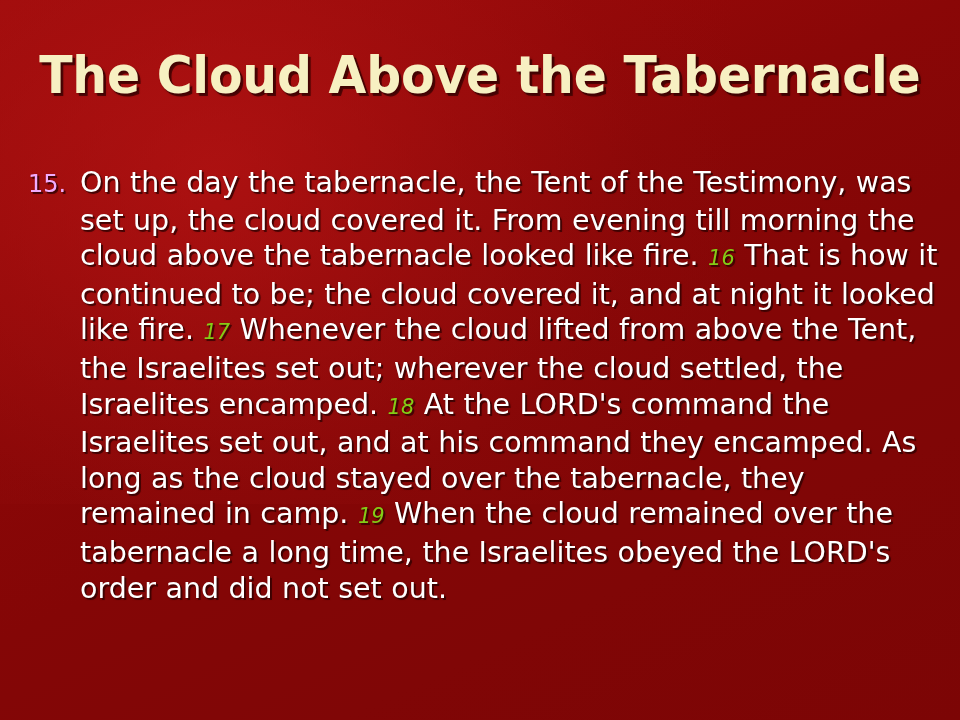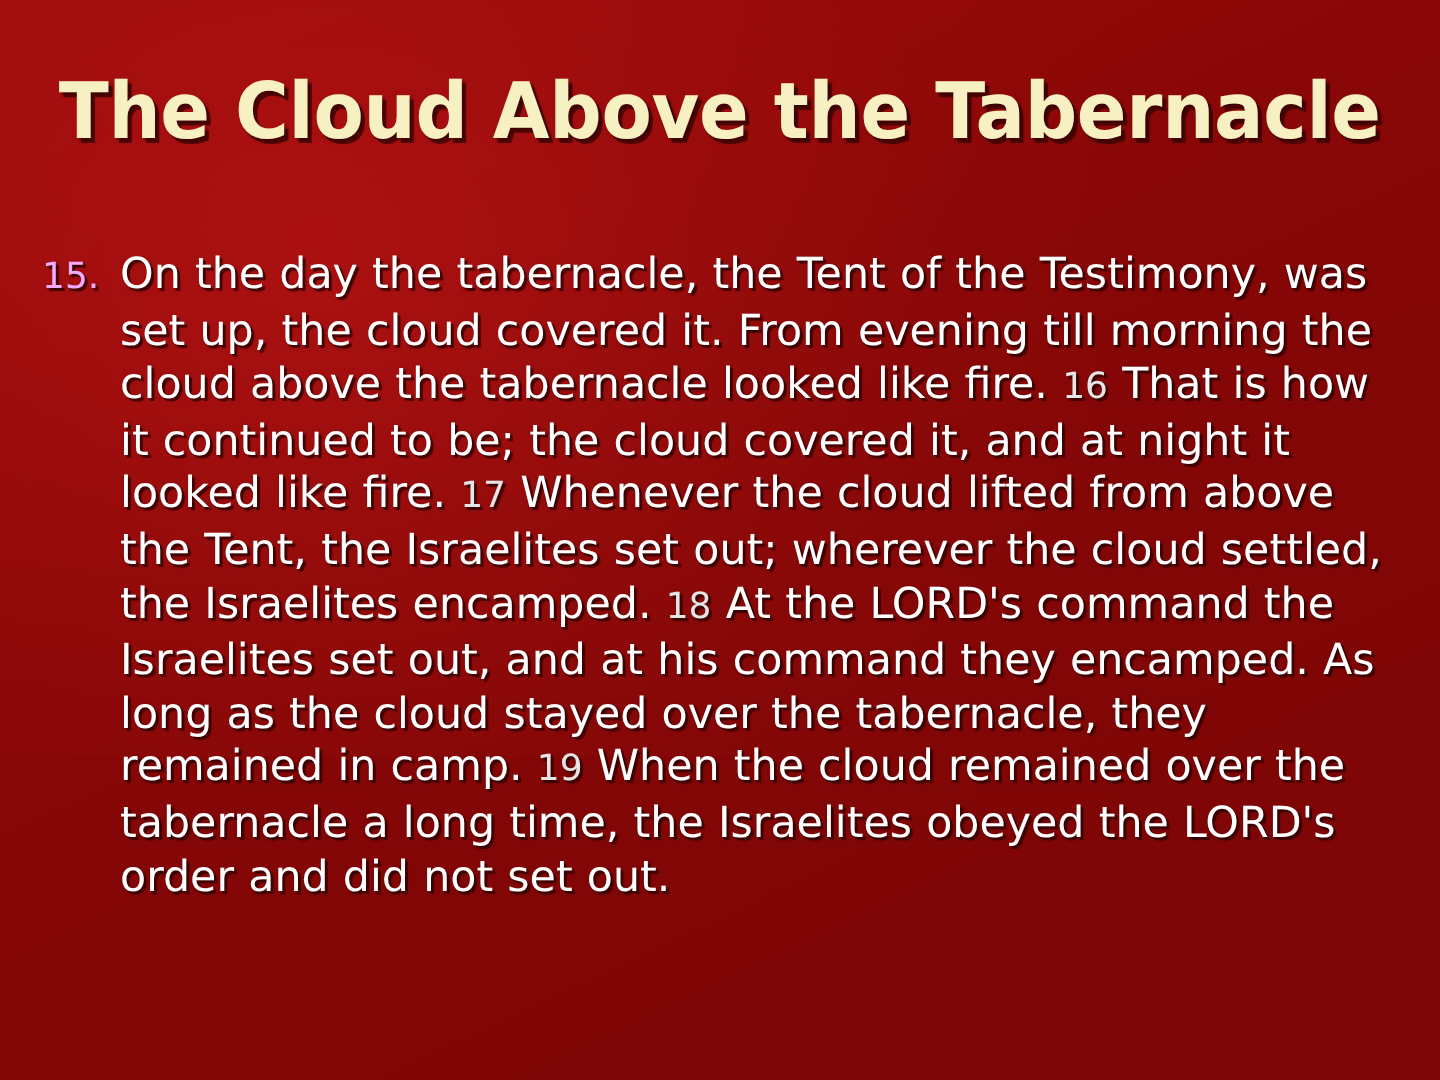--- a/index.html
+++ b/index.html
@@ -117,25 +117,26 @@
     color: #f0abfc;
     font-size: 24px;
     vertical-align: baseline;
     text-shadow:
       2px 2px 0 rgba(45, 2, 2, 0.70),
       1px 1px 2px rgba(35, 1, 1, 0.55);
   }
 
   
   .vnum {
-    color: #e5e5e5;
-    font-size: 24px;
+    color: #84cc16;
+    font-size: 21px;
     text-shadow:
       2px 2px 0 rgba(45, 2, 2, 0.70),
       1px 1px 2px rgba(35, 1, 1, 0.55);
+    font-style: italic;
   }
 </style>
 </head>
 <body>
 
 <div id="slide">
   <div class="content">
 
     <div class="title-block">
       <h1 class="slide-title">The Cloud Above the Tabernacle</h1>

